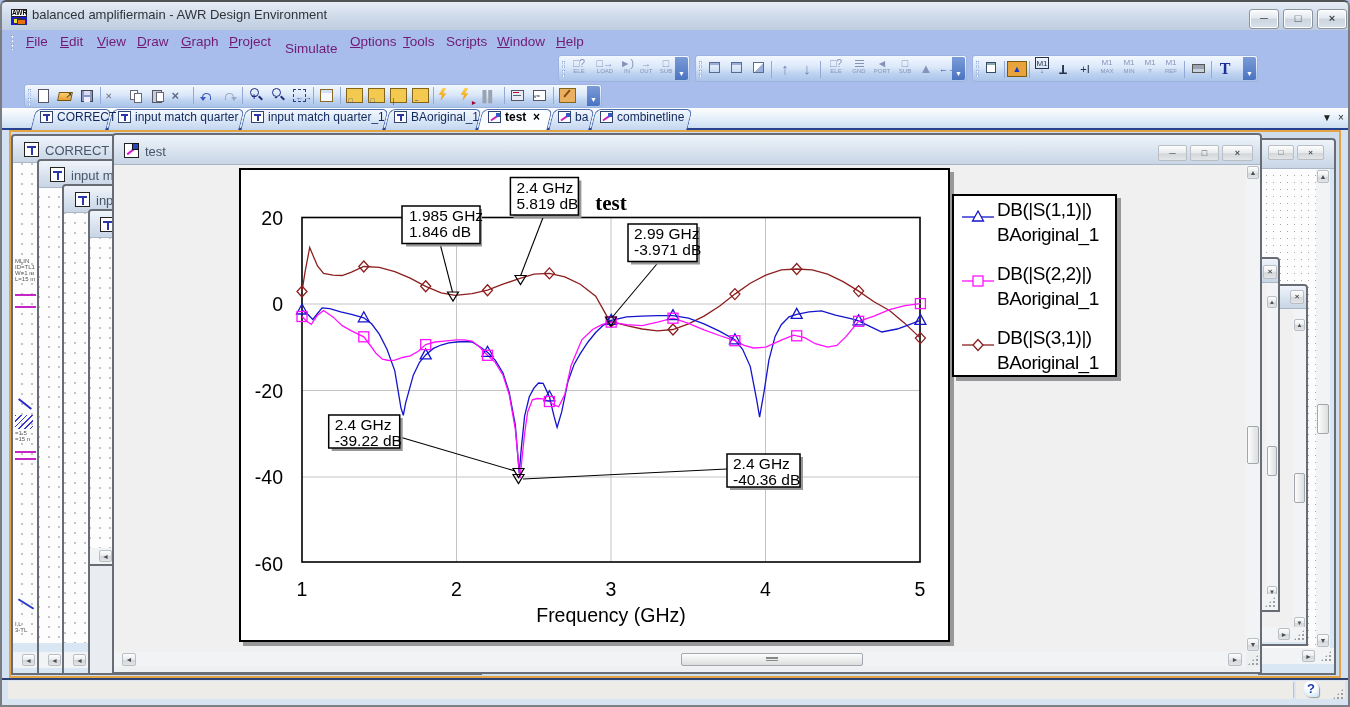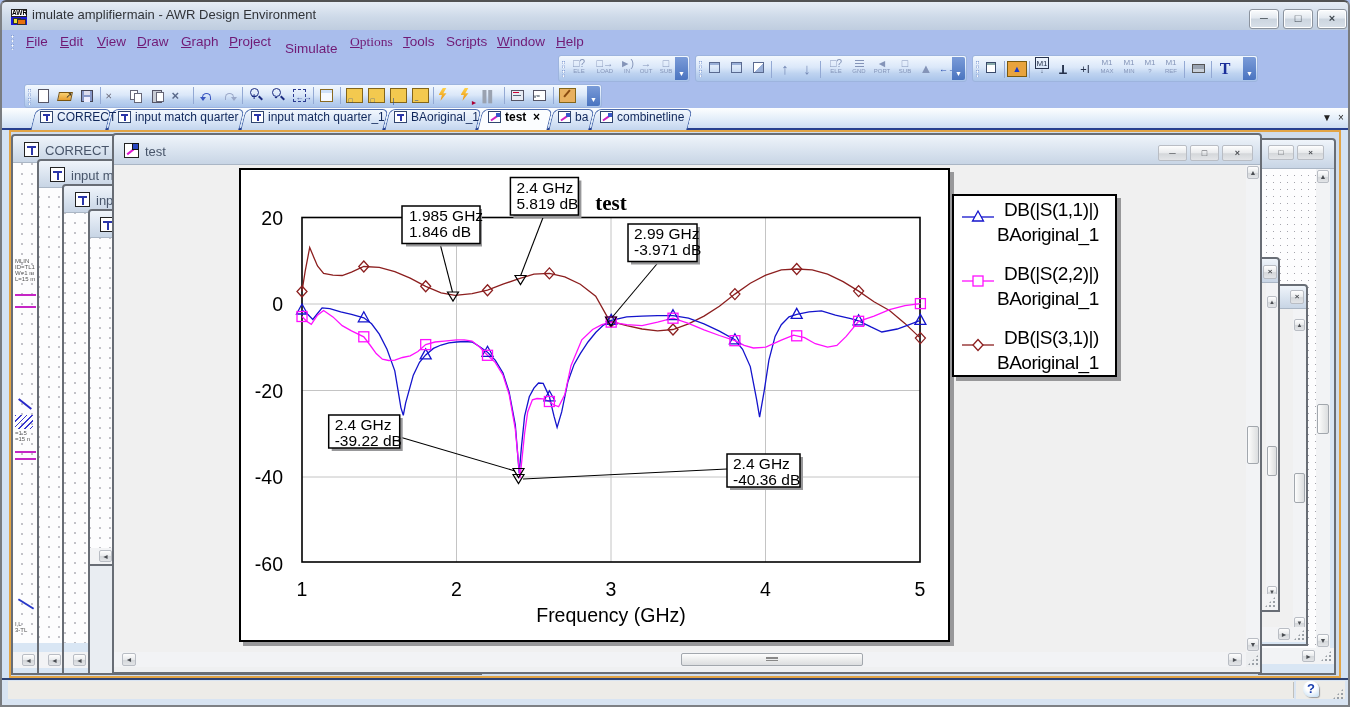--- a/index.html
+++ b/index.html
@@ -53,55 +53,55 @@
 .cwicon::after{content:"";position:absolute;left:6px;top:3px;width:2px;height:9px;background:#2a35a8;}
 .gwicon{position:absolute;width:15px;height:15px;background:#fff;border:1px solid #222;}
 .gwicon::before{content:"";position:absolute;left:1px;top:6px;width:11px;height:2px;background:#e018d0;transform:rotate(-38deg);}
 .gwicon::after{content:"";position:absolute;right:-1px;top:-1px;width:5px;height:5px;background:#2846c0;border:1px solid #111;}
 
 #page{left:239px;top:168px;width:711px;height:474px;background:#fff;border:2px solid #000;}
 #pageshadow{left:243px;top:172px;width:711px;height:474px;background:#98989a;}
 
 #legend{left:952px;top:194px;width:165px;height:183px;background:#fff;border:2px solid #000;}
 #legendshadow{left:956px;top:198px;width:165px;height:183px;background:#98989a;}
-.legtxt{position:absolute;left:43px;font-size:19px;color:#000;line-height:25px;letter-spacing:-0.5px;text-align:right;}
+.legtxt{position:absolute;left:43px;font-size:19px;color:#000;line-height:25px;letter-spacing:-0.5px;}
 
 #statusbar{left:2px;top:680px;width:1346px;height:25px;background:#d8e4f2;}
 #bbar{left:0;top:705px;width:1350px;height:2px;background:#7e8185;}
 </style></head>
 <body>
 
 <div class="abs" style="left:0;top:30px;width:2px;height:675px;background:#797c80;"></div>
 <div class="abs" style="left:1348px;top:30px;width:2px;height:675px;background:#797c80;"></div>
 <div class="abs" style="left:2px;top:130px;width:7px;height:548px;background:#d3e2f3;"></div>
 <div class="abs" style="left:1341px;top:130px;width:7px;height:548px;background:#d3e2f3;"></div>
 
 <div id="titlebar" class="abs"></div>
 <div class="abs" id="awricon" style="left:11px;top:9px;width:16px;height:16px;">
   <div class="abs" style="left:0;top:0;width:16px;height:8px;background:#fff;border:1px solid #222;color:#000;font-size:6.5px;font-weight:bold;line-height:6px;text-align:center;">AWR</div>
   <div class="abs" style="left:0;top:8px;width:16px;height:8px;background:#1b1bd8;"></div>
   <div class="abs" style="left:2px;top:9px;width:8px;height:6px;background:#e8e13a;border:1px solid #333;"></div>
   <div class="abs" style="left:6px;top:10px;width:9px;height:6px;background:#e87010;border:1px solid #333;"></div>
 </div>
-<div id="titletxt" class="abs">imulate amplifiermain - AWR Design Environment</div>
+<div id="titletxt" class="abs">balanced amplifiermain - AWR Design Environment</div>
 <div class="winbtn abs" style="left:1249px;">─</div>
 <div class="winbtn abs" style="left:1283px;">□</div>
 <div class="winbtn abs" style="left:1317px;">×</div>
 
 <div id="menurow" class="abs"></div>
 <div class="grip" style="left:11px;top:35px;height:15px;"></div>
 <div id="menuitems">
 <div class="menuitem" style="left:26px;"><u>F</u>ile</div>
 <div class="menuitem" style="left:60px;"><u>E</u>dit</div>
 <div class="menuitem" style="left:97px;"><u>V</u>iew</div>
 <div class="menuitem" style="left:137px;"><u>D</u>raw</div>
 <div class="menuitem" style="left:181px;"><u>G</u>raph</div>
 <div class="menuitem" style="left:229px;"><u>P</u>roject</div>
 <div class="menuitem" style="left:285px;margin-top:7px;"><u>S</u>imulate</div>
-<div class="menuitem" style="left:350px;font-family:Liberation Serif, serif;"><u>O</u>ptions</div>
+<div class="menuitem" style="left:350px;"><u>O</u>ptions</div>
 <div class="menuitem" style="left:403px;"><u>T</u>ools</div>
 <div class="menuitem" style="left:446px;">Scr<u>i</u>pts</div>
 <div class="menuitem" style="left:497px;"><u>W</u>indow</div>
 <div class="menuitem" style="left:556px;"><u>H</u>elp</div>
 </div>
 
 <div id="row2" class="abs" style="left:2px;top:54px;width:1346px;height:29px;background:#a9bdec;"></div>
 <div class="chip abs" style="left:558px;top:55px;width:132px;height:27px;padding:1px 14px 0 7px;white-space:nowrap;"><span class="grip" style="left:3px;top:5px;height:17px;"></span>
  <span class="lbico"><span class="s">□?</span><span class="t">ELE</span></span><span class="lbico"><span class="s">□→</span><span class="t">LOAD</span></span><span class="lbico" style="width:18px;"><span class="s">►)</span><span class="t">IN</span></span><span class="lbico" style="width:20px;"><span class="s">→</span><span class="t">OUT</span></span><span class="lbico" style="width:20px;"><span class="s">□</span><span class="t">SUB</span></span>
  <span class="ovf">▼</span>

